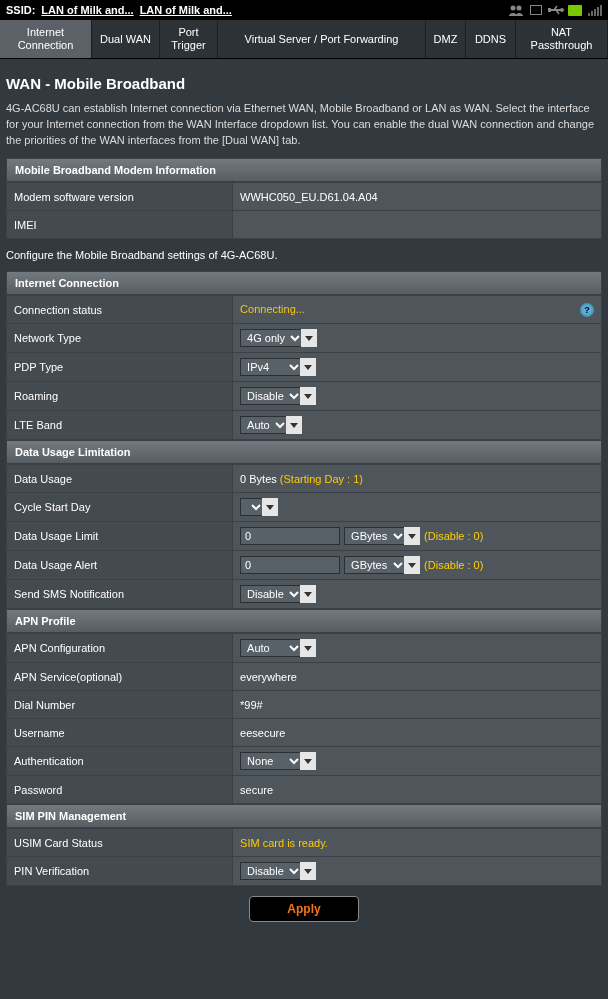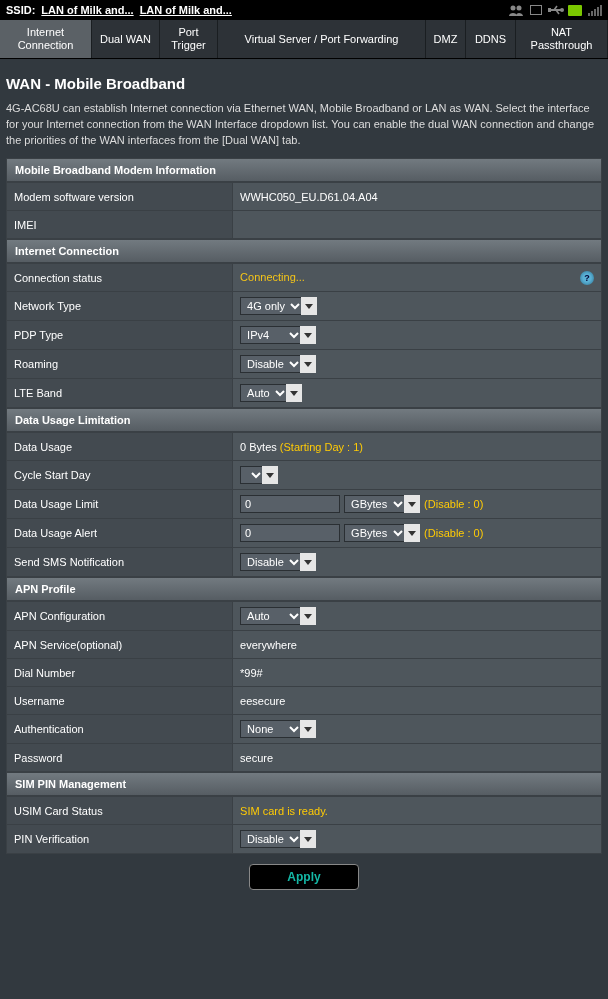--- a/index.html
+++ b/index.html
@@ -145,21 +145,21 @@
       height: 18px;
       width: 100px;
     }
     .inline-group { display: flex; align-items: center; gap: 4px; }
     .apply-btn {
       display: block;
       margin: 10px auto 0;
       width: 110px;
       height: 26px;
       background: #000;
-      color: #14b8a6;
+      color: #f97316;
       border: 1px solid #888;
       border-radius: 4px;
       font-size: 12px;
       font-weight: bold;
       cursor: pointer;
     }
   </style>
 </head>
 <body>
 
@@ -216,20 +216,21 @@
       <td class="label-cell">Modem software version</td>
       <td class="value-cell">WWHC050_EU.D61.04.A04</td>
     </tr>
     <tr>
       <td class="label-cell">IMEI</td>
       <td class="value-cell"></td>
     </tr>
   </tbody>
     </table>
 
+  <div class="subdesc">Configure the Mobile Broadband settings of 4G-AC68U.</div>
 
   <div class="section-header">Internet Connection</div>
   <table class="settings">
     <tbody>
         <tr>
       <td class="label-cell">Connection status</td>
       <td class="value-cell">
         <span class="yellow">Connecting...</span>
         <span class="help-icon">?</span>
       </td>

